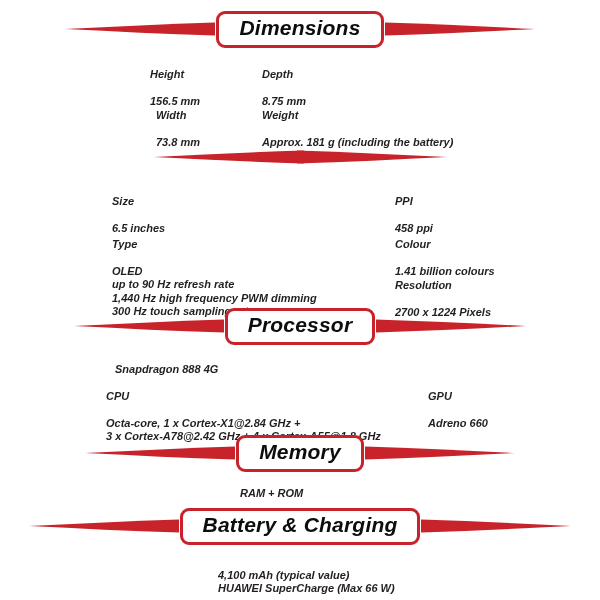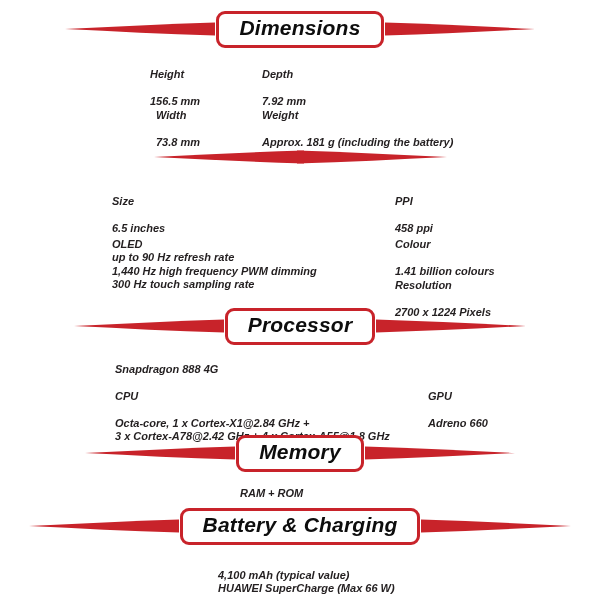--- a/index.html
+++ b/index.html
@@ -53,21 +53,21 @@
       <path d="M150,8 C100,5.5 50,3 0,1.5 L0,14.5 C50,13 100,10.5 150,8 Z" fill="currentColor"></path>
     </svg>
   </div>
 
   <div class="spec" style="left:150px;top:54px">
     <div>Height</div>
     <div>156.5 mm</div>
   </div>
   <div class="spec" style="left:262px;top:54px">
     <div>Depth</div>
-    <div>7.92 mm</div>
+    <div>8.75 mm</div>
   </div>
   <div class="spec" style="left:156px;top:95px">
     <div>Width</div>
     <div>73.8 mm</div>
   </div>
   <div class="spec" style="left:262px;top:95px">
     <div>Weight</div>
     <div>Approx. 181 g (including the battery)</div>
   </div>
 
@@ -82,20 +82,21 @@
 
   <div class="spec" style="left:112px;top:181px">
     <div>Size</div>
     <div>6.5 inches</div>
   </div>
   <div class="spec" style="left:395px;top:181px">
     <div>PPI</div>
     <div>458 ppi</div>
   </div>
   <div class="spec" style="left:112px;top:224px">
+    <div>Type</div>
     <div>OLED
 up to 90 Hz refresh rate
 1,440 Hz high frequency PWM dimming
 300 Hz touch sampling rate</div>
   </div>
   <div class="spec" style="left:395px;top:224px">
     <div>Colour</div>
     <div>1.41 billion colours</div>
   </div>
   <div class="spec" style="left:395px;top:265px">
@@ -109,21 +110,21 @@
     </svg>
     <div class="header-box">Processor</div>
     <svg class="ribbon right" width="150" height="16" viewBox="0 0 150 16" aria-hidden="true">
       <path d="M150,8 C100,5.5 50,3 0,1.5 L0,14.5 C50,13 100,10.5 150,8 Z" fill="currentColor"></path>
     </svg>
   </div>
 
   <div class="spec" style="left:115px;top:349px">
     <div>Snapdragon 888 4G</div>
   </div>
-  <div class="spec" style="left:115px;top:376px">
+  <div class="spec" style="left:106px;top:376px">
     <div>CPU</div>
     <div>Octa-core, 1 x Cortex-X1@2.84 GHz +
 3 x Cortex-A78@2.42 GHz + 4 x Cortex-A55@1.8 GHz</div>
   </div>
   <div class="spec" style="left:428px;top:376px">
     <div>GPU</div>
     <div>Adreno 660</div>
   </div>
 
   <div class="header-row" style="top:436px">

